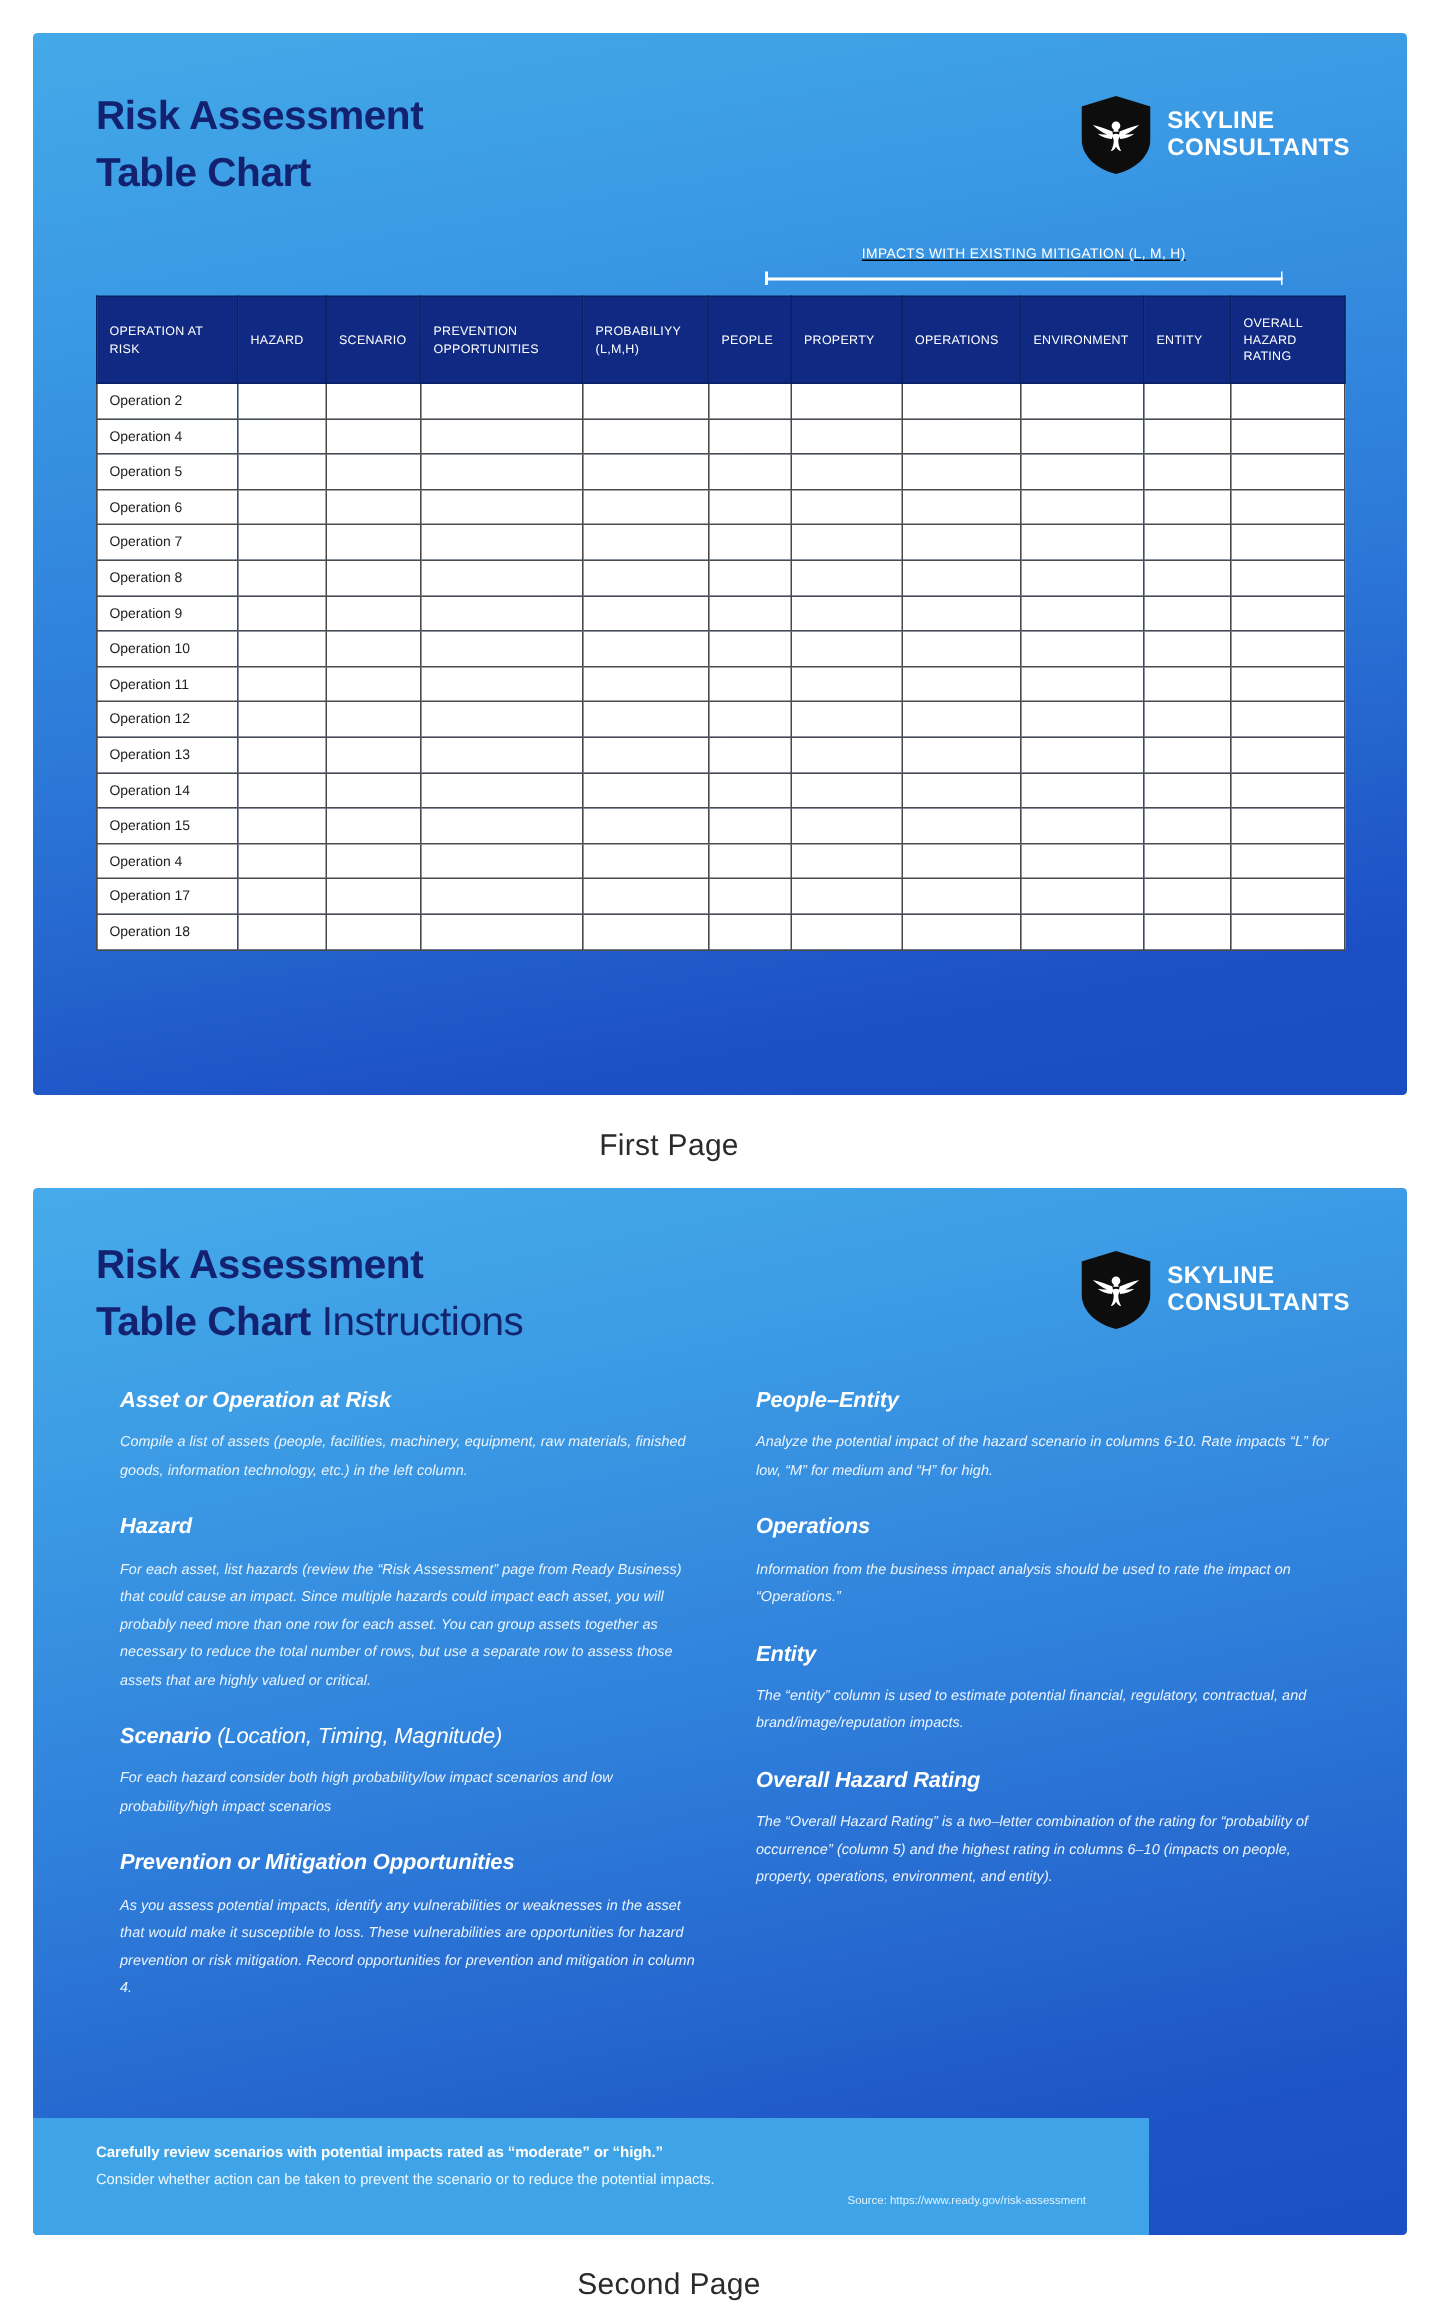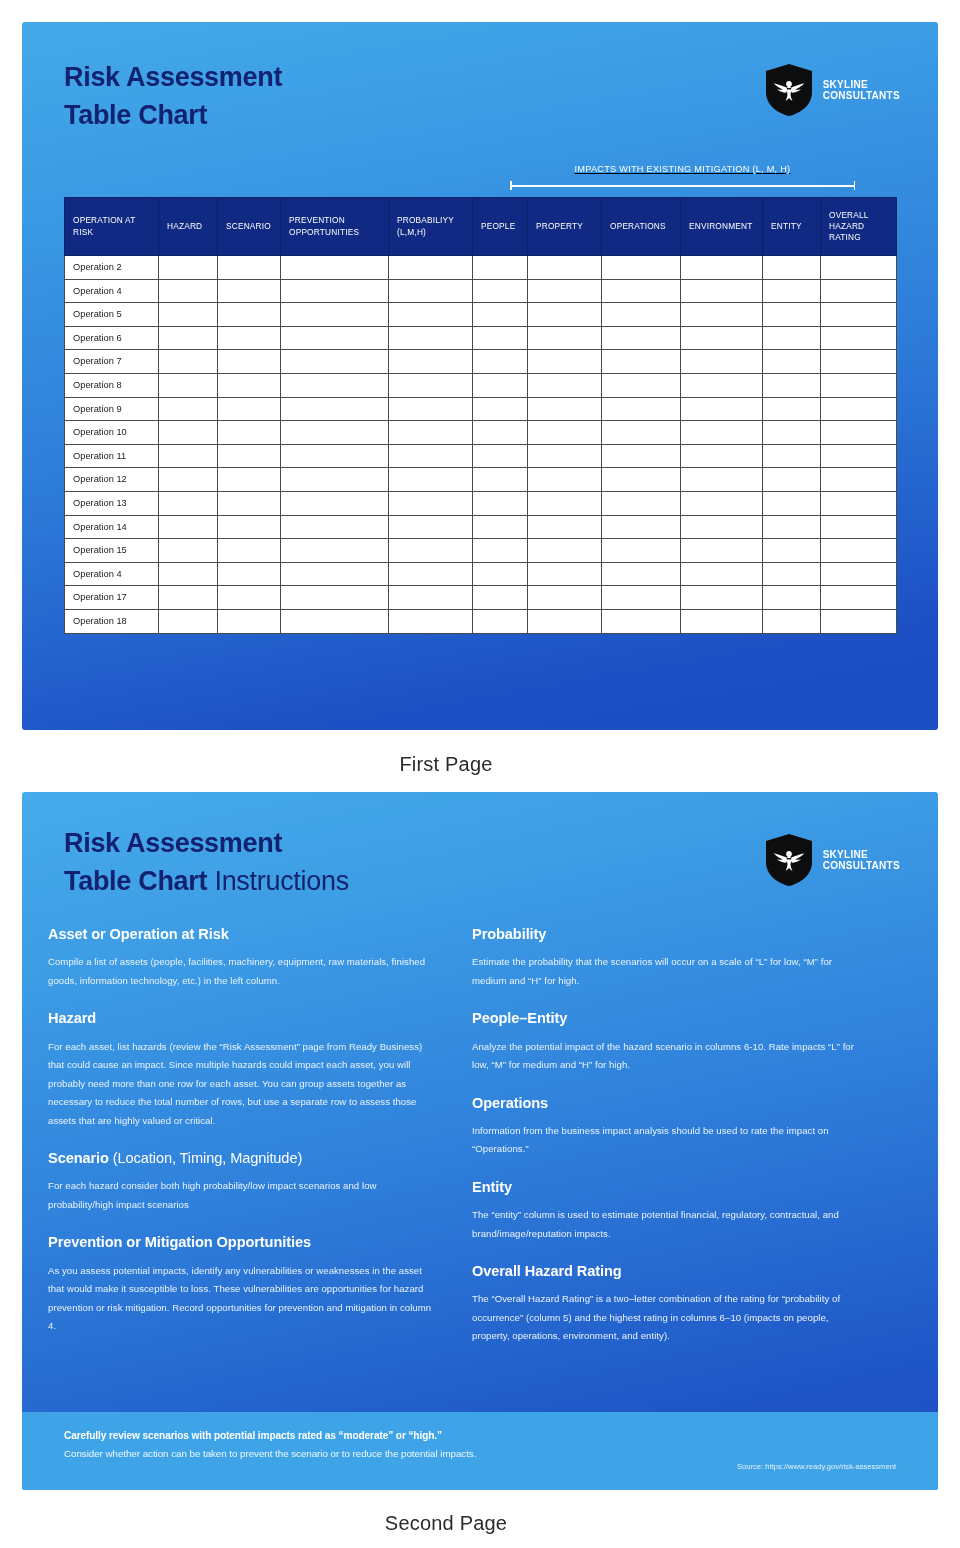--- a/index.html
+++ b/index.html
@@ -44,21 +44,21 @@
     gap: 11px;
   }
   .shield {
     width: 46px;
     height: 52px;
     flex: none;
   }
   .logo-text {
     color: #ffffff;
     font-weight: bold;
-    font-size: 10px;
+    font-size: 16px;
     line-height: 1.12;
     letter-spacing: 0.3px;
   }
   .logo-text .l2 { display: block; }
 
   
   .impacts-group {
     position: absolute;
     left: 488px;
     top: 142px;
@@ -165,25 +165,26 @@
     position: absolute;
     right: 38px;
     top: 42px;
     display: flex;
     align-items: center;
     gap: 11px;
   }
 
   .cols {
     position: absolute;
-    left: 26px;
+    left: 58px;
     top: 133px;
     width: 832px;
     display: flex;
     gap: 32px;
+    font-style: italic;
   }
   .col { width: 392px; }
 
   .sec { margin-bottom: 19px; }
   .sec h3 {
     color: #ffffff;
     font-size: 14.6px;
     font-weight: bold;
     letter-spacing: -0.1px;
     margin-bottom: 10px;
@@ -198,21 +199,21 @@
     color: #eaf4fd;
     font-size: 9.6px;
     line-height: 1.93;
     letter-spacing: 0.05px;
   }
 
   .footer {
     position: absolute;
     left: 0;
     bottom: 0;
-    width: 916px;
+    width: 744px;
     height: 78px;
     background: #3fa4e7;
     padding: 18px 42px 0 42px;
   }
   .footer .fbold {
     color: #ffffff;
     font-weight: bold;
     font-size: 10.1px;
     letter-spacing: -0.1px;
   }
@@ -548,24 +549,20 @@
             <h3>Scenario<span class="sub"> (Location, Timing, Magnitude)</span></h3>
             <p>For each hazard consider both high probability/low impact scenarios and low probability/high impact scenarios</p>
           </div>
           <div class="sec">
             <h3>Prevention or Mitigation Opportunities</h3>
             <p>As you assess potential impacts, identify any vulnerabilities or weaknesses in the asset that would make it susceptible to loss. These vulnerabilities are opportunities for hazard prevention or risk mitigation. Record opportunities for prevention and mitigation in column 4.</p>
           </div>
         </div>
       <div class="col" id="right-col">
           <div class="sec">
-            <h3>Probability</h3>
-            <p>Estimate the probability that the scenarios will occur on a scale of “L” for low, “M” for medium and “H” for high.</p>
-          </div>
-          <div class="sec">
             <h3>People–Entity</h3>
             <p>Analyze the potential impact of the hazard scenario in columns 6-10. Rate impacts “L” for low, “M” for medium and “H” for high.</p>
           </div>
           <div class="sec">
             <h3>Operations</h3>
             <p>Information from the business impact analysis should be used to rate the impact on “Operations.”</p>
           </div>
           <div class="sec">
             <h3>Entity</h3>
             <p> The “entity” column is used to estimate potential financial, regulatory, contractual, and brand/image/reputation impacts.</p>

